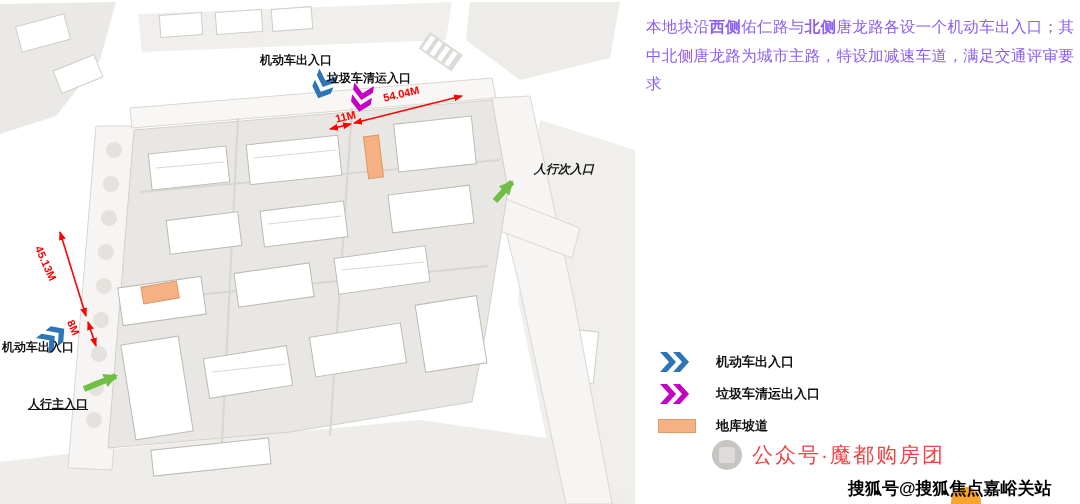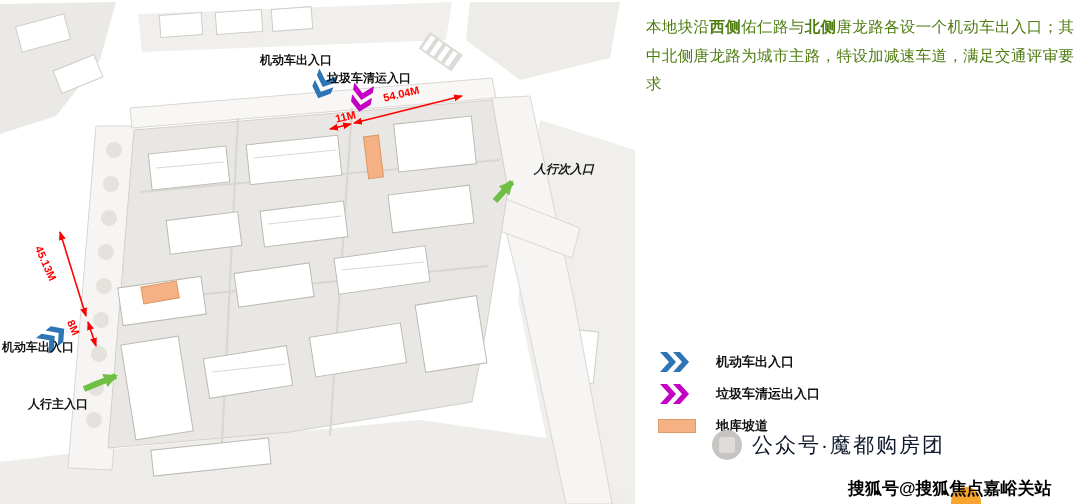--- a/index.html
+++ b/index.html
@@ -8,39 +8,39 @@
   .screen { position:relative; width:1080px; height:504px; background:#ffffff; overflow:hidden; }
 
   
   .plan { position:absolute; left:0; top:0; width:635px; height:504px; }
   .plan-svg { position:absolute; left:0; top:0; }
   .plan-label { position:absolute; font-size:12px; font-weight:bold; color:#121212; white-space:nowrap; }
   .lbl-motor-top    { left:260px; top:52px; }
   .lbl-garbage-top  { left:327px; top:70px; }
   .lbl-ped-secondary{ left:534px; top:161px;font-style:italic; }
   .lbl-motor-left   { left:2px;  top:339px; }
-  .lbl-ped-main     { left:28px; top:396px; }
+  .lbl-ped-main     { left:28px; top:396px;text-decoration:underline; }
   .dim-label { position:absolute; font-size:11px; font-weight:bold; color:#ff0000; white-space:nowrap; transform-origin:left top; }
   .dim-11m { left:334px; top:113px; transform:rotate(-13deg); }
   .dim-54m { left:382px; top:92px;  transform:rotate(-13deg); }
   .dim-45m { left:44px;  top:244px; transform:rotate(66deg); }
   .dim-8m  { left:76px;  top:318px; transform:rotate(66deg); }
 
   
-  .desc { position:absolute; left:646px; top:13px; width:428px; font-size:15.5px; line-height:1.85; color:#4d7c0f; text-align:justify; }
+  .desc { position:absolute; left:646px; top:13px; width:428px; font-size:15.5px; line-height:1.85; color:#8b5cf6; text-align:justify; }
   .desc b { font-weight:bold; }
 
   .legend { position:absolute; left:658px; top:352px; display:flex; flex-direction:column; gap:12px; }
   .legend-row { display:flex; align-items:center; height:20px; }
   .legend-icon { width:58px; display:flex; align-items:center; }
   .legend-label { font-size:13px; font-weight:bold; color:#111; white-space:nowrap; }
   .ramp-swatch { display:inline-block; width:38px; height:14px; background:#f5b183; border:1px solid #dd9a63; }
 
   
-  .wm-wechat { position:absolute; left:712px; top:430px; display:flex; align-items:center; gap:10px; color:#0f172a; z-index:3; }
+  .wm-wechat { position:absolute; left:712px; top:440px; display:flex; align-items:center; gap:10px; color:#ef4444; z-index:3; }
   .wm-wechat-logo { width:30px; height:30px; border-radius:50%; background:#c7c5c1; position:relative; flex:0 0 auto; }
   .wm-wechat-logo::after { content:""; position:absolute; left:7px; top:7px; width:16px; height:16px; border-radius:3px; background:#dedcd8; }
   .wm-wechat-text { font-size:21px; letter-spacing:2px; white-space:nowrap; }
   .sohu-logo { position:absolute; left:951px; top:487px; width:30px; height:30px; border-radius:50%; background:#f7a430; z-index:4; }
   .wm-sohu { position:absolute; left:848px; top:477px; font-size:17px; font-weight:600; color:#000; white-space:nowrap; z-index:5; }
 </style>
 </head>
 <body>
 
 <div class="screen">

